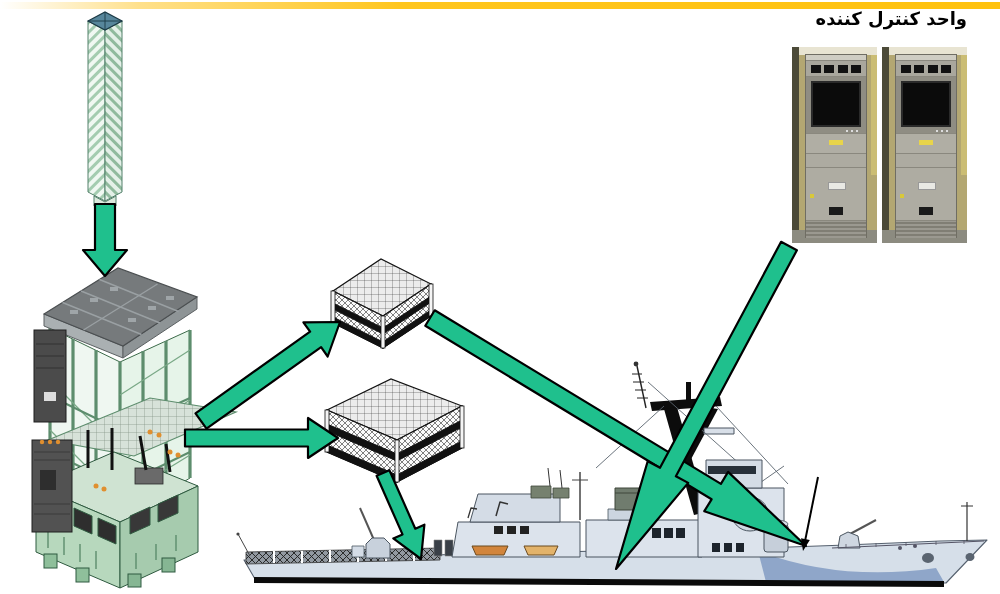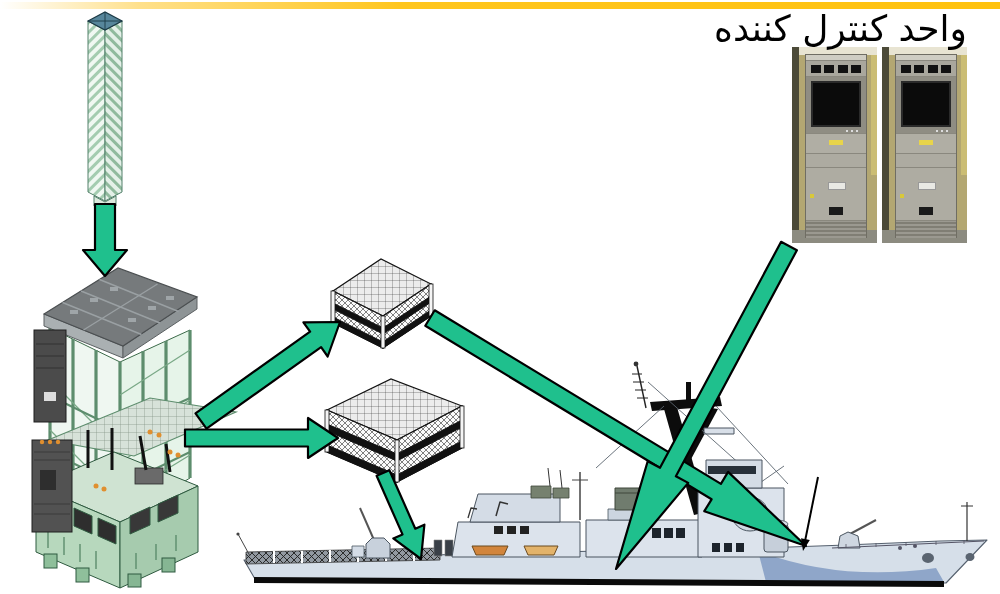--- a/index.html
+++ b/index.html
@@ -1,21 +1,21 @@
 <!DOCTYPE html>
 <html><head>
 <meta charset="utf-8">
 <style>
   html,body{margin:0;padding:0;background:#fff;}
   .stage{position:relative;width:1000px;height:594px;overflow:hidden;background:#ffffff;
          font-family:"DejaVu Sans",sans-serif;}
   .topbar{position:absolute;left:0;top:2px;width:100%;height:7px;
           background:linear-gradient(to right,#ffffff 0%,#ffe08a 14%,#ffc61e 40%,#ffc20e 100%);}
-  .page-title{position:absolute;top:8px;right:33px;direction:rtl;font-weight:normal;
-              font-size:36px;color:#000;letter-spacing:0;}
+  .page-title{position:absolute;top:8px;right:33px;direction:rtl;font-weight:bold;
+              font-size:18px;color:#000;letter-spacing:0;}
   .scene{position:absolute;left:0;top:0;width:1000px;height:594px;}
   
   .photo{position:absolute;top:47px;width:85px;height:196px;background:#b3a772;}
   .photo .strip-left{position:absolute;left:0;top:0;width:7px;height:100%;background:#4c4a38;}
   .photo .strip-top{position:absolute;left:0;top:0;width:100%;height:8px;background:#e8e4d2;}
   .photo .strip-bottom{position:absolute;left:0;bottom:0;width:100%;height:13px;background:#8c8b80;}
   .photo .strip-right{position:absolute;right:0;top:8px;width:6px;height:120px;background:#cbbd74;}
   .rack{position:absolute;left:13px;right:10px;top:7px;bottom:5px;background:#b4b2a8;
         border:1px solid #6f6d63;}
   .rack .cap{height:5px;background:#cfcdc3;border-bottom:1px solid #8a887e;}

